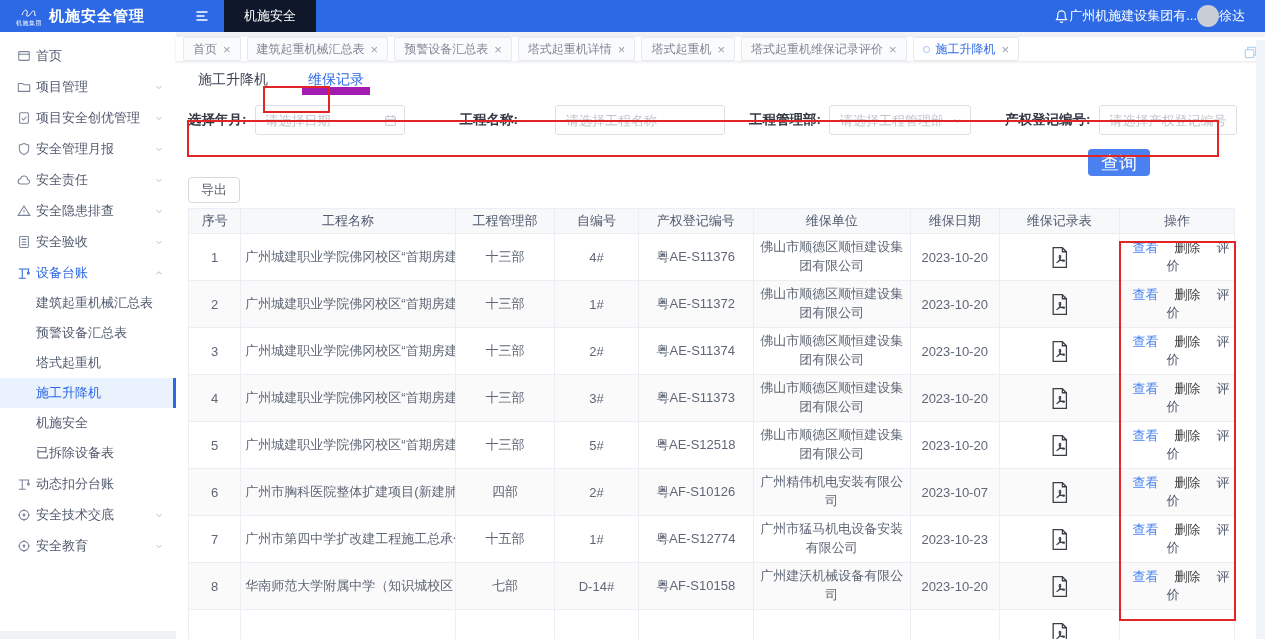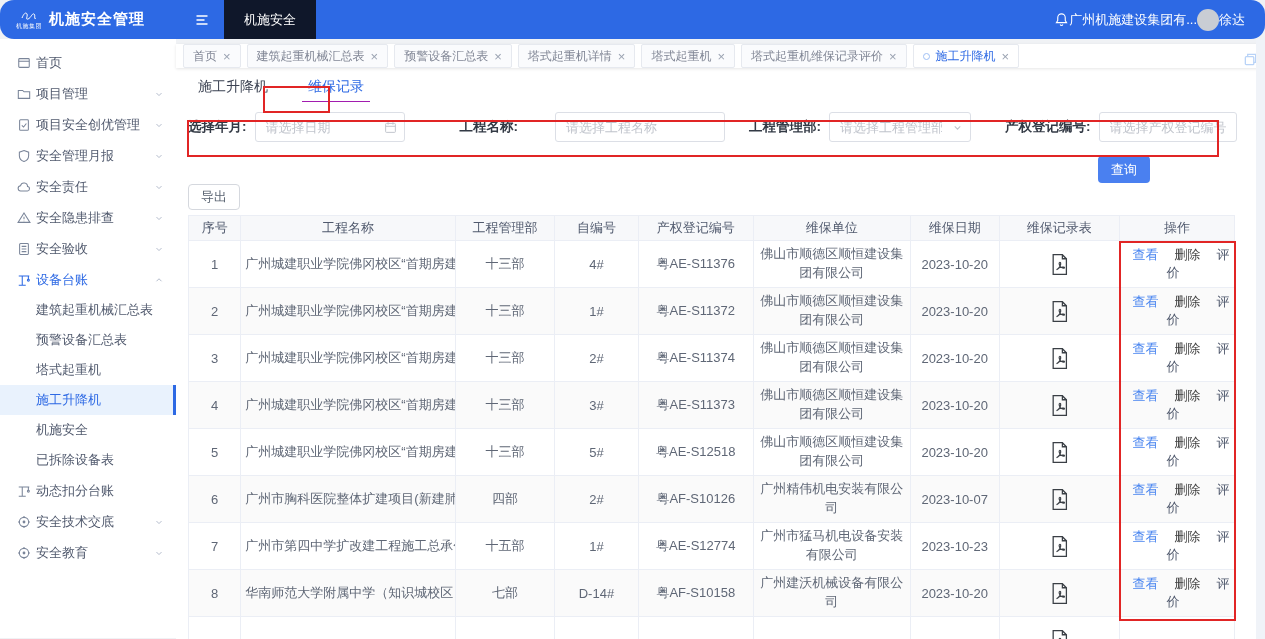--- a/index.html
+++ b/index.html
@@ -1,21 +1,21 @@
 <!DOCTYPE html>
 <html><head>
 <meta charset="utf-8">
 <style>
   * { margin:0; padding:0; box-sizing:border-box; }
   html,body { width:1265px; height:639px; }
   body { font-family:"Liberation Sans","DejaVu Sans",sans-serif; }
   .screen { position:relative; width:1265px; height:639px; background:#f0f2f5; overflow:hidden; }
 
   
-  .topbar { height:39px; background:#2d69e4; display:flex; color:#fff;border-radius:14px; }
+  .topbar { height:32px; background:#2d69e4; display:flex; align-items:center; color:#fff; }
   .logo-area { width:176px; flex:0 0 176px; display:flex; align-items:center; padding-left:16px; gap:7px; }
   .emblem { display:flex; flex-direction:column; align-items:center; line-height:1; }
   .emblem svg { display:block; }
   .emblem-text { font-size:6px; color:#fff; letter-spacing:.5px; margin-top:1px; }
   .logo-title { font-size:15px; font-weight:bold; letter-spacing:1px; white-space:nowrap; }
   .collapse-btn { margin-left:18px; display:flex; align-items:center; cursor:pointer; }
   .header-tab { height:40px; display:flex; align-items:center; padding:0 20px; margin-left:14px; background:#0f172a; font-size:13px; cursor:pointer; }
   .topbar-right { margin-left:auto; display:flex; align-items:center; padding-right:20px; font-size:13px; }
   .bell { display:flex; cursor:pointer; }
   .company { white-space:nowrap; cursor:pointer; }
@@ -41,34 +41,34 @@
   .tag { height:24px; display:flex; align-items:center; gap:6px; padding:0 9px; background:#fafbfd; border:1px solid #e6e9ef; border-radius:2px; font-size:12px; color:#808695; cursor:pointer; white-space:nowrap; }
   .tag .tag-close { font-size:13px; color:#9aa2b1; line-height:1; cursor:pointer; }
   .tag.active { background:#fff; color:#2d69e4; }
   .tag-dot { width:7px; height:7px; border:1px solid #9fc0f5; border-radius:50%; display:inline-block; }
   .tags-more { position:absolute; right:7px; top:8px; color:#b9d3f7; display:flex; cursor:pointer; }
 
   
   .content { flex:1; background:#fff; padding:8px 30px 0 12px; position:relative; min-width:0; }
   .inner-tabs { display:flex; gap:28px; padding-left:4px; height:26px; }
   .inner-tab { font-size:14px; color:#3c4353; padding:2px 6px 8px; cursor:pointer; white-space:nowrap; }
-  .inner-tab.active { color:#2d69e4; border-bottom:1px solid #a21caf; }
+  .inner-tab.active { color:#2d69e4; border-bottom:8px solid #a21caf; }
 
   .filter-row { display:flex; align-items:center; margin-top:9px; height:32px; }
   .fgroup { display:flex; align-items:center; }
   .fg2 { margin-left:55px;gap:29px; } .fg3 { margin-left:24px; } .fg4 { margin-left:34px; }
   .flabel { font-size:13.5px; font-weight:bold; color:#333a45; margin-right:8px; white-space:nowrap; }
   .fctrl { position:relative; display:flex; align-items:center; }
   .fctrl input { height:30px; border:1px solid #dcdfe6; border-radius:3px; padding:0 28px 0 10px; font-size:13px; color:#606266; outline:none; font-family:inherit; background:#fff; }
   .fctrl input::placeholder { color:#c0c4cc; }
   .fctrl .ctrl-icon { position:absolute; right:8px; color:#c0c4cc; display:flex; pointer-events:none; }
   .in-date { width:150px; } .in-project { width:170px; } .in-dept { width:142px; } .in-reg { width:138px; padding-right:10px !important; }
 
   .query-row { display:flex; justify-content:flex-end; padding-right:85px; margin-top:13px; }
-  .btn-query { height:27px; padding:0 13px; background:#4a80f0; color:#fff; border:none; border-radius:4px; font-size:13px; cursor:pointer; font-family:Liberation Sans, sans-serif; }
+  .btn-query { height:27px; padding:0 13px; background:#4a80f0; color:#fff; border:none; border-radius:4px; font-size:18px; cursor:pointer; font-family:Liberation Sans, sans-serif; }
   .btn-export { margin-top:1px; height:26px; padding:0 12px; background:#fff; color:#5a6472; border:1px solid #d5d8de; border-radius:4px; font-size:13px; cursor:pointer; font-family:inherit; }
 
   
   table.grid { width:100%; margin-top:5px; border-collapse:collapse; table-layout:fixed; }
   .grid th { height:25px; background:#f7f8fa; border:1px solid #ebeef5; font-size:13px; font-weight:500; color:#515a6e; text-align:center; }
   .grid td { height:47px; border:1px solid #ebeef5; font-size:13px; color:#5f6776; text-align:center; padding:2px 4px; }
   .grid tr:nth-child(even) td { background:#fafafa; }
   .cell-project { font-size:12.5px; white-space:nowrap; overflow:hidden; }
   .cell-unit { font-size:12.5px; line-height:1.45; }
   .ops a { text-decoration:none; font-size:13px; margin:0 8px; cursor:pointer;text-align:right; }

